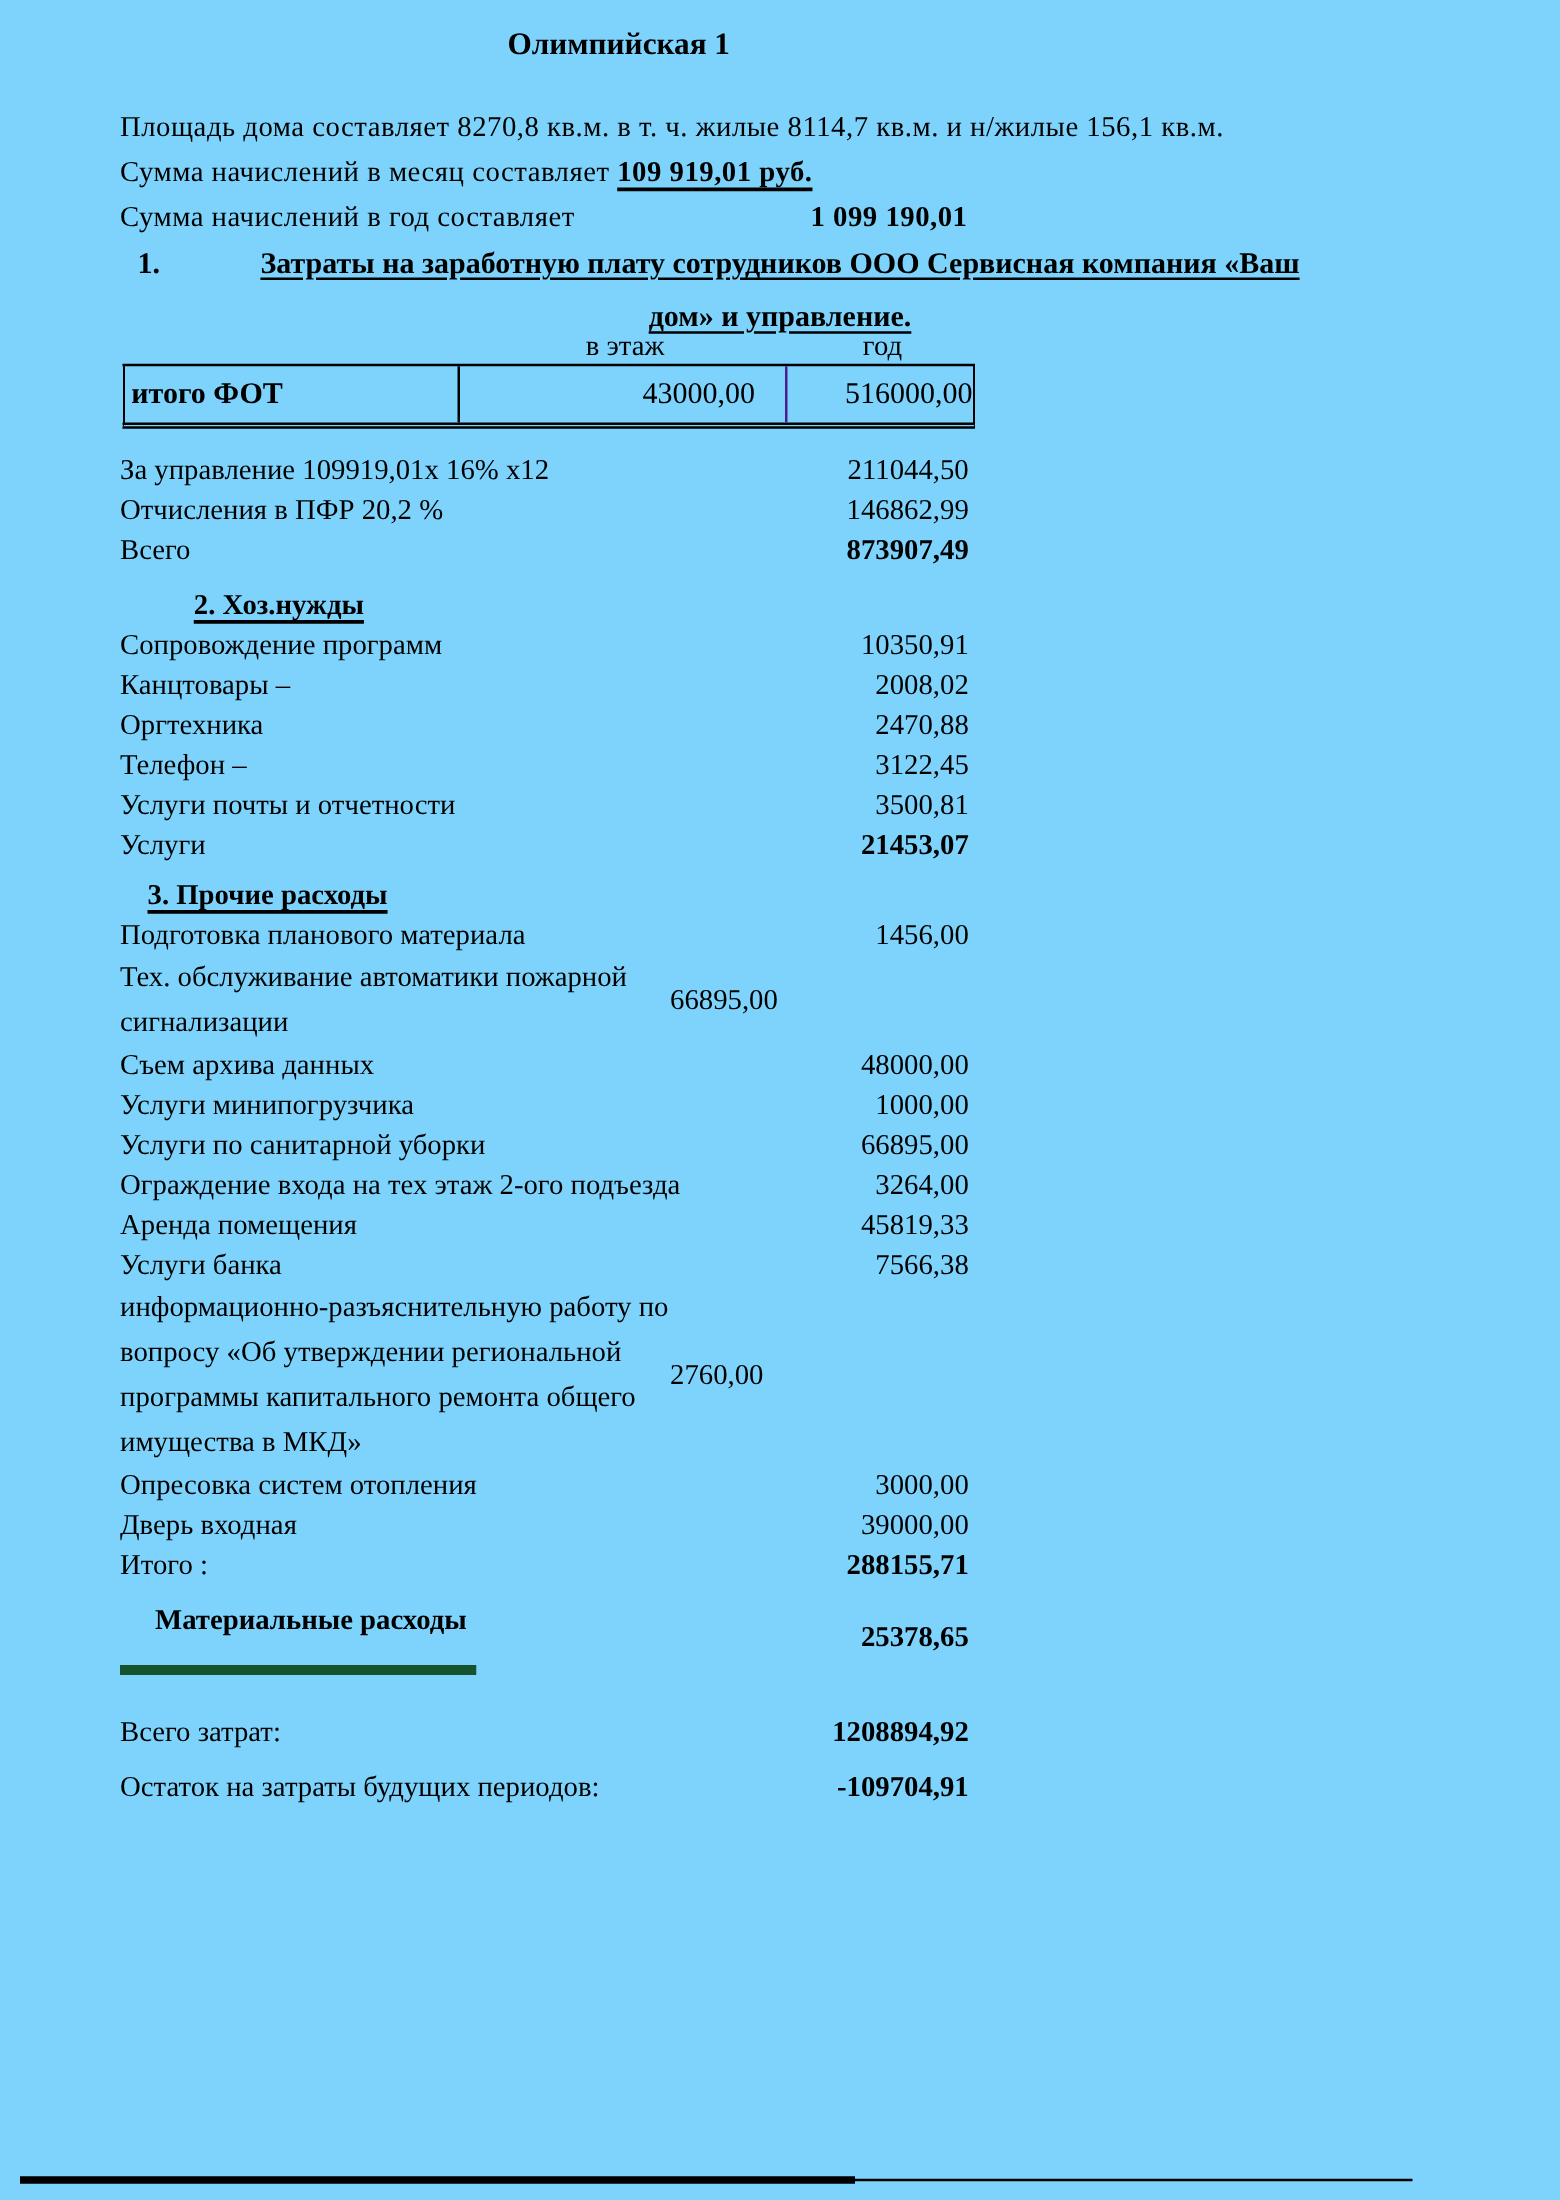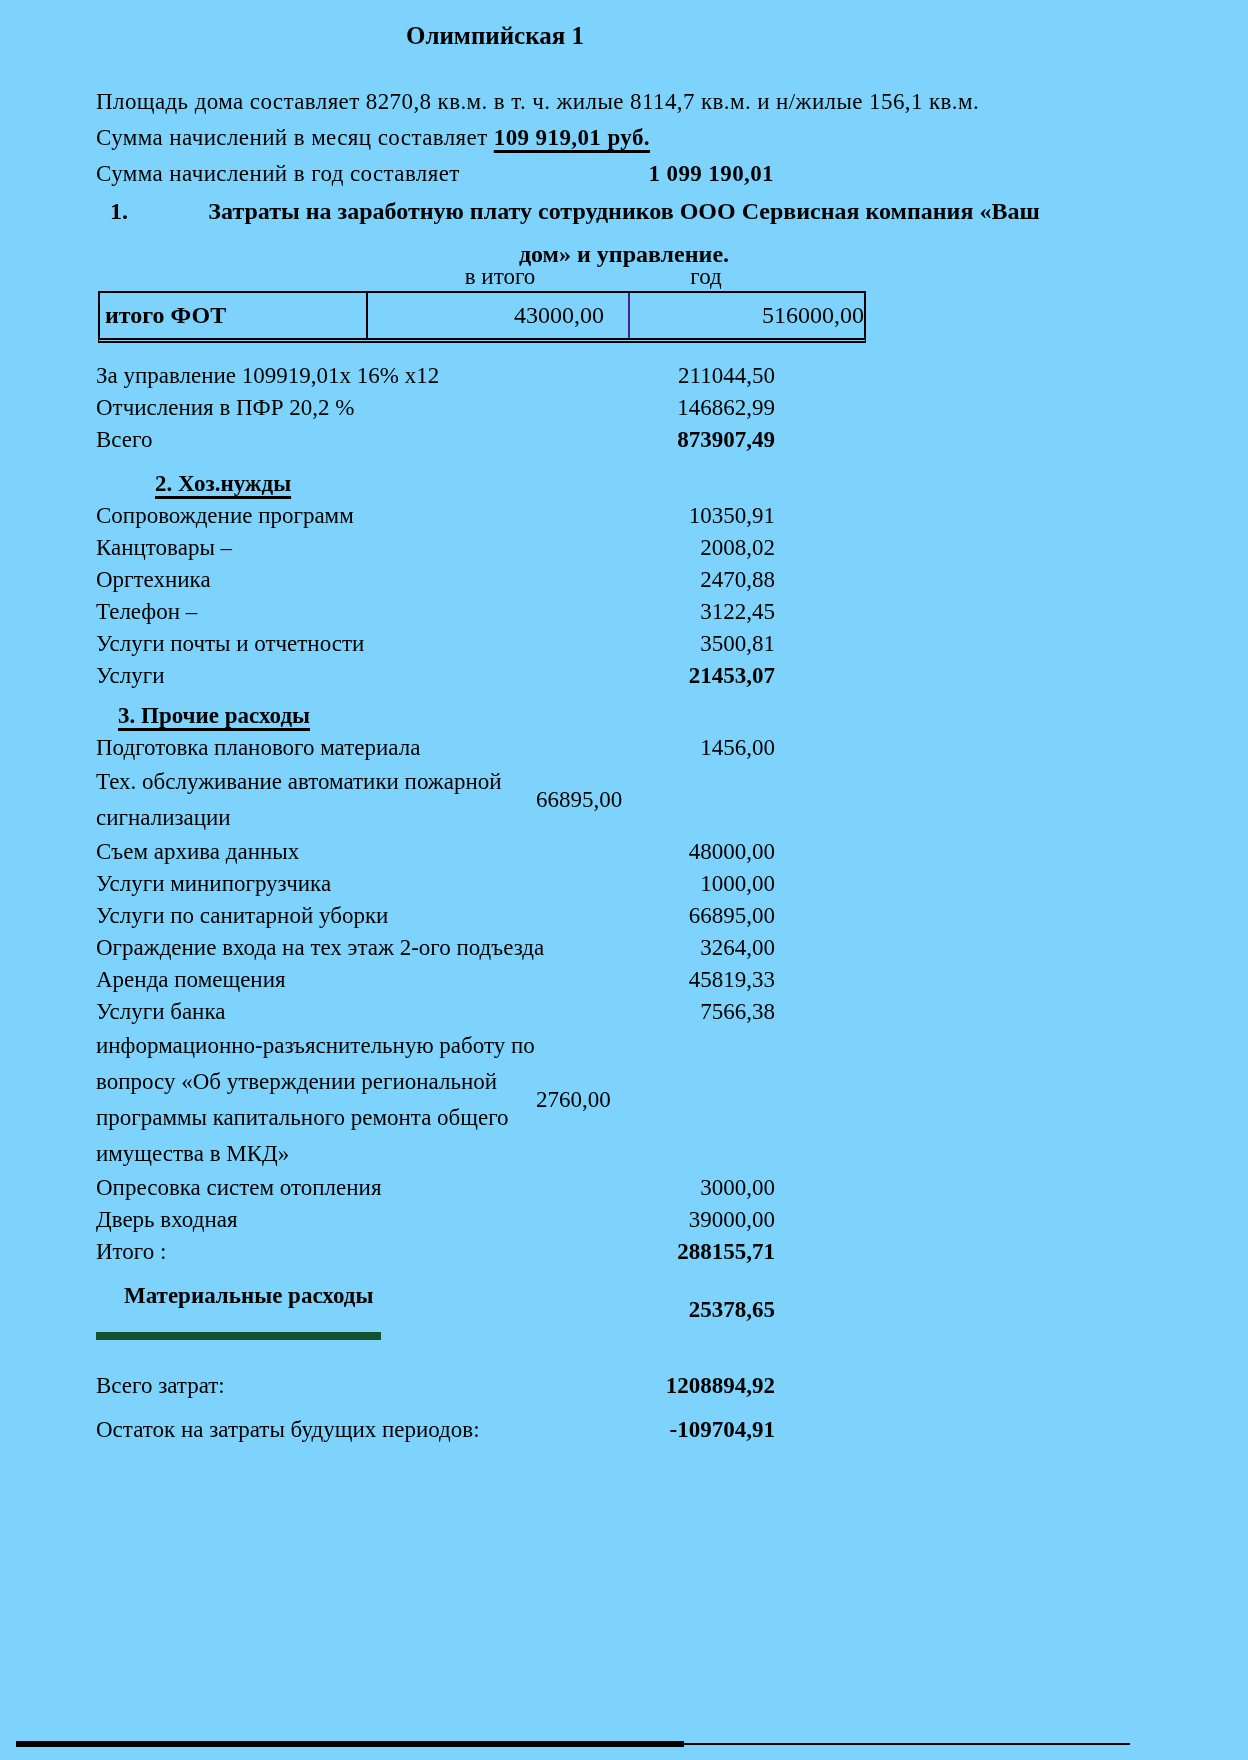--- a/index.html
+++ b/index.html
@@ -2,21 +2,21 @@
 <html><head>
 <meta charset="utf-8">
 <style>
   html,body { margin:0; padding:0; background:#888; }
   .page {
     position:relative; width:1248px; height:1760px; margin:0 auto;
     background:#7dd3fc; color:#000;
     font-family:"Liberation Serif","DejaVu Serif",serif;
     font-size:23px; overflow:hidden;
   }
-  .ul   { text-decoration-thickness:2px; text-underline-offset:4px; }
+  .ul   { text-decoration:underline; text-decoration-thickness:2px; text-underline-offset:4px; }
 
   
   .doc-title {
     position:absolute; top:22px; left:0; width:990px;
     text-align:center; font-weight:bold; font-size:25px;
   }
 
   
   .intro { position:absolute; top:84px; left:96px; width:1060px; line-height:36px; }
   .intro .line { white-space:nowrap; letter-spacing:0.4px; }
@@ -31,21 +31,21 @@
   .sec1-head .txt { flex:1; text-align:center; }
 
   
   .col-heads { position:absolute; top:264px; left:0; height:26px; }
   .col-heads .ch { position:absolute; text-align:center; }
   .ch-month { left:368px; width:264px; }
   .ch-year  { left:632px; width:148px; }
 
   
   .fot-table {
-    position:absolute; top:291px; left:98px; width:768px; height:52px;
+    position:absolute; top:291px; left:98px; width:682px; height:52px;
     border:2px solid #000; border-bottom:5px double #000;
     display:flex; align-items:center; font-size:24px; box-sizing:border-box;
   }
   .fot-table .c { height:100%; display:flex; align-items:center; box-sizing:border-box; }
   .fot-table .c1 { width:268px; border-right:2px solid #000; padding-left:5px; font-weight:bold; }
   .fot-table .c2 { width:262px; border-right:2px solid #4c1d95; justify-content:flex-end; padding-right:24px; }
   .fot-table .c3 { flex:1; justify-content:flex-end; padding-right:0; }
 
   
   .rows { position:absolute; top:360px; left:96px; width:684px; line-height:32px; }
@@ -90,21 +90,21 @@
 
   <div class="sec1-head">
     <span class="num">1.</span>
     <span class="txt">
       <span class="ul">Затраты на заработную плату сотрудников ООО Сервисная компания «Ваш</span><br>
       <span class="ul">дом» и управление.</span>
     </span>
   </div>
 
   <div class="col-heads">
-    <span class="ch ch-month">в итого</span>
+    <span class="ch ch-month">в этаж</span>
     <span class="ch ch-year">год</span>
   </div>
 
   <div class="fot-table">
     <div class="c c1">итого ФОТ</div>
     <div class="c c2">43000,00</div>
     <div class="c c3">516000,00</div>
   </div>
 
   <div class="rows">

